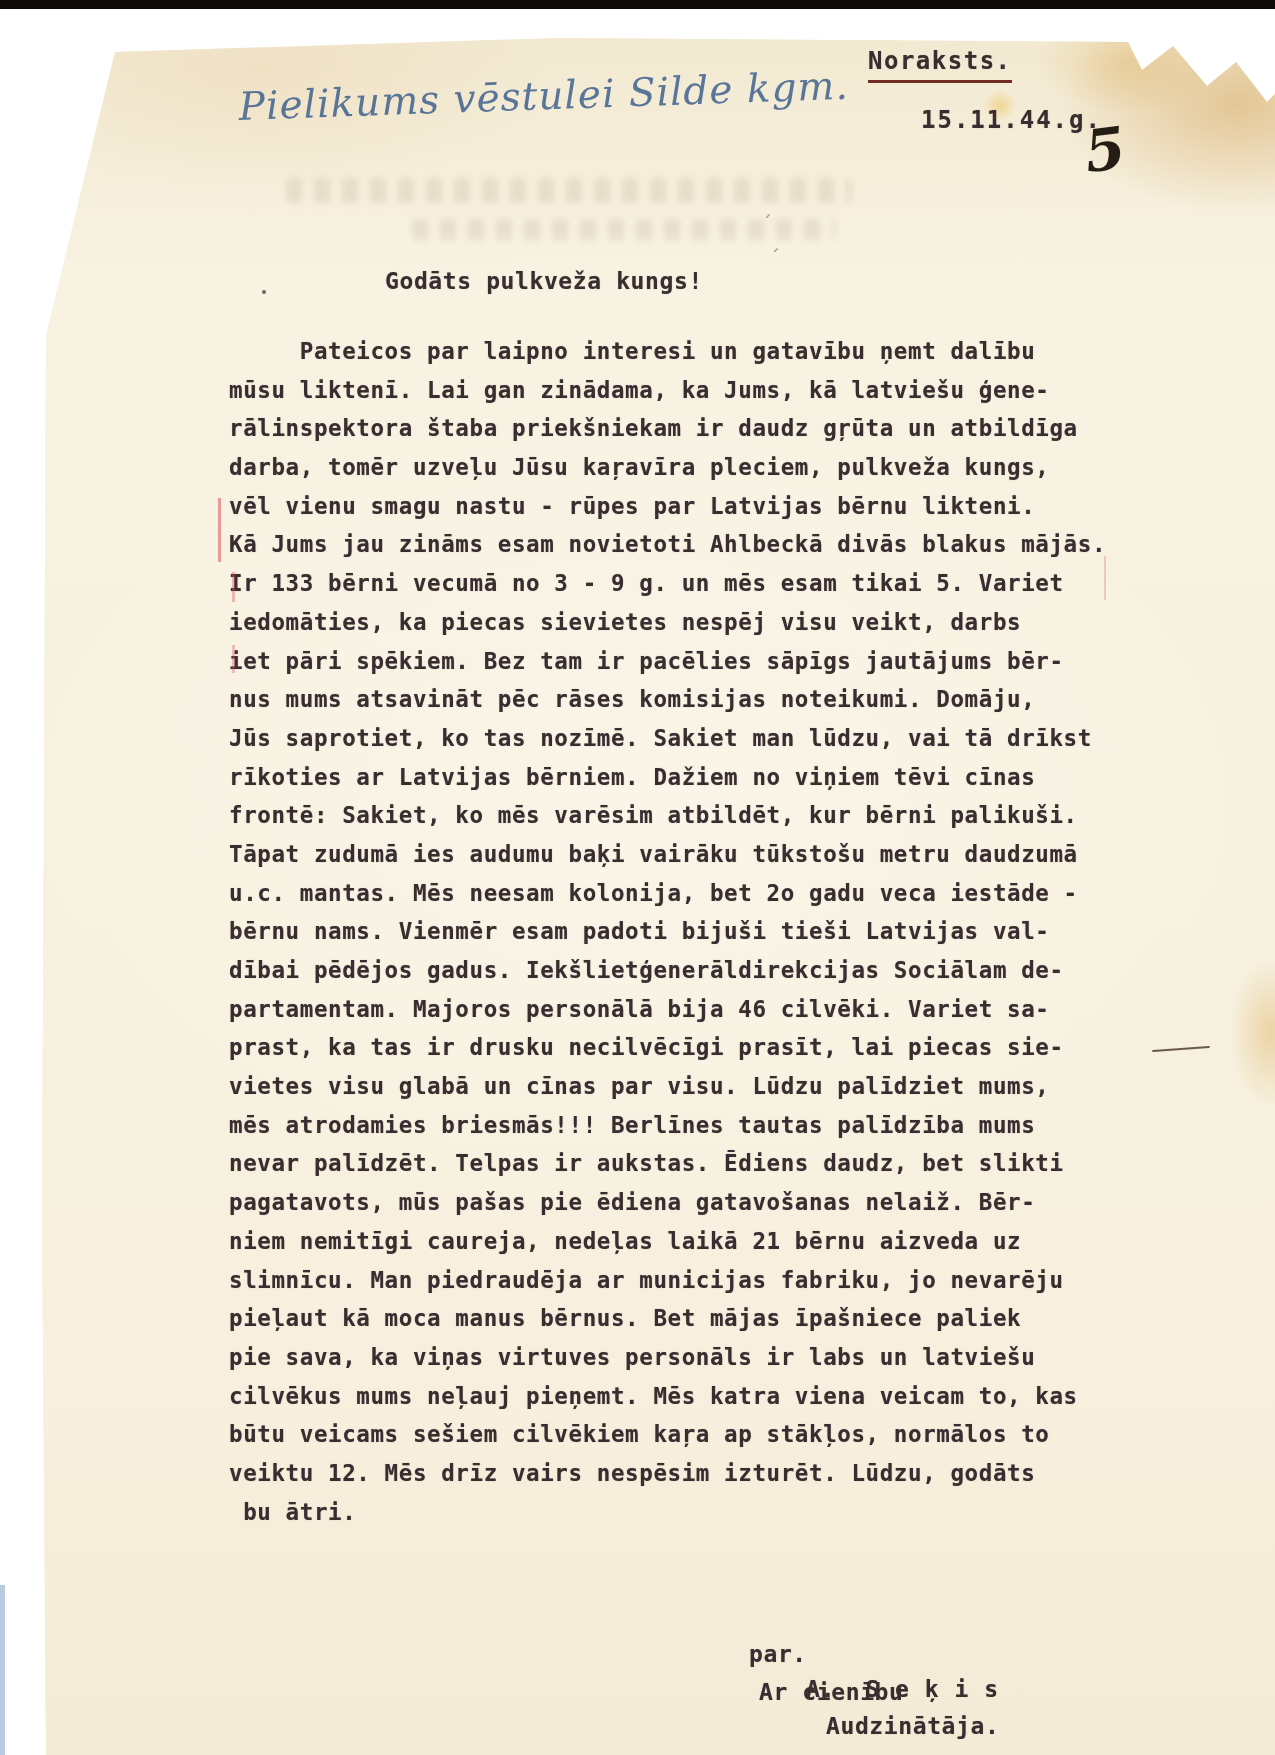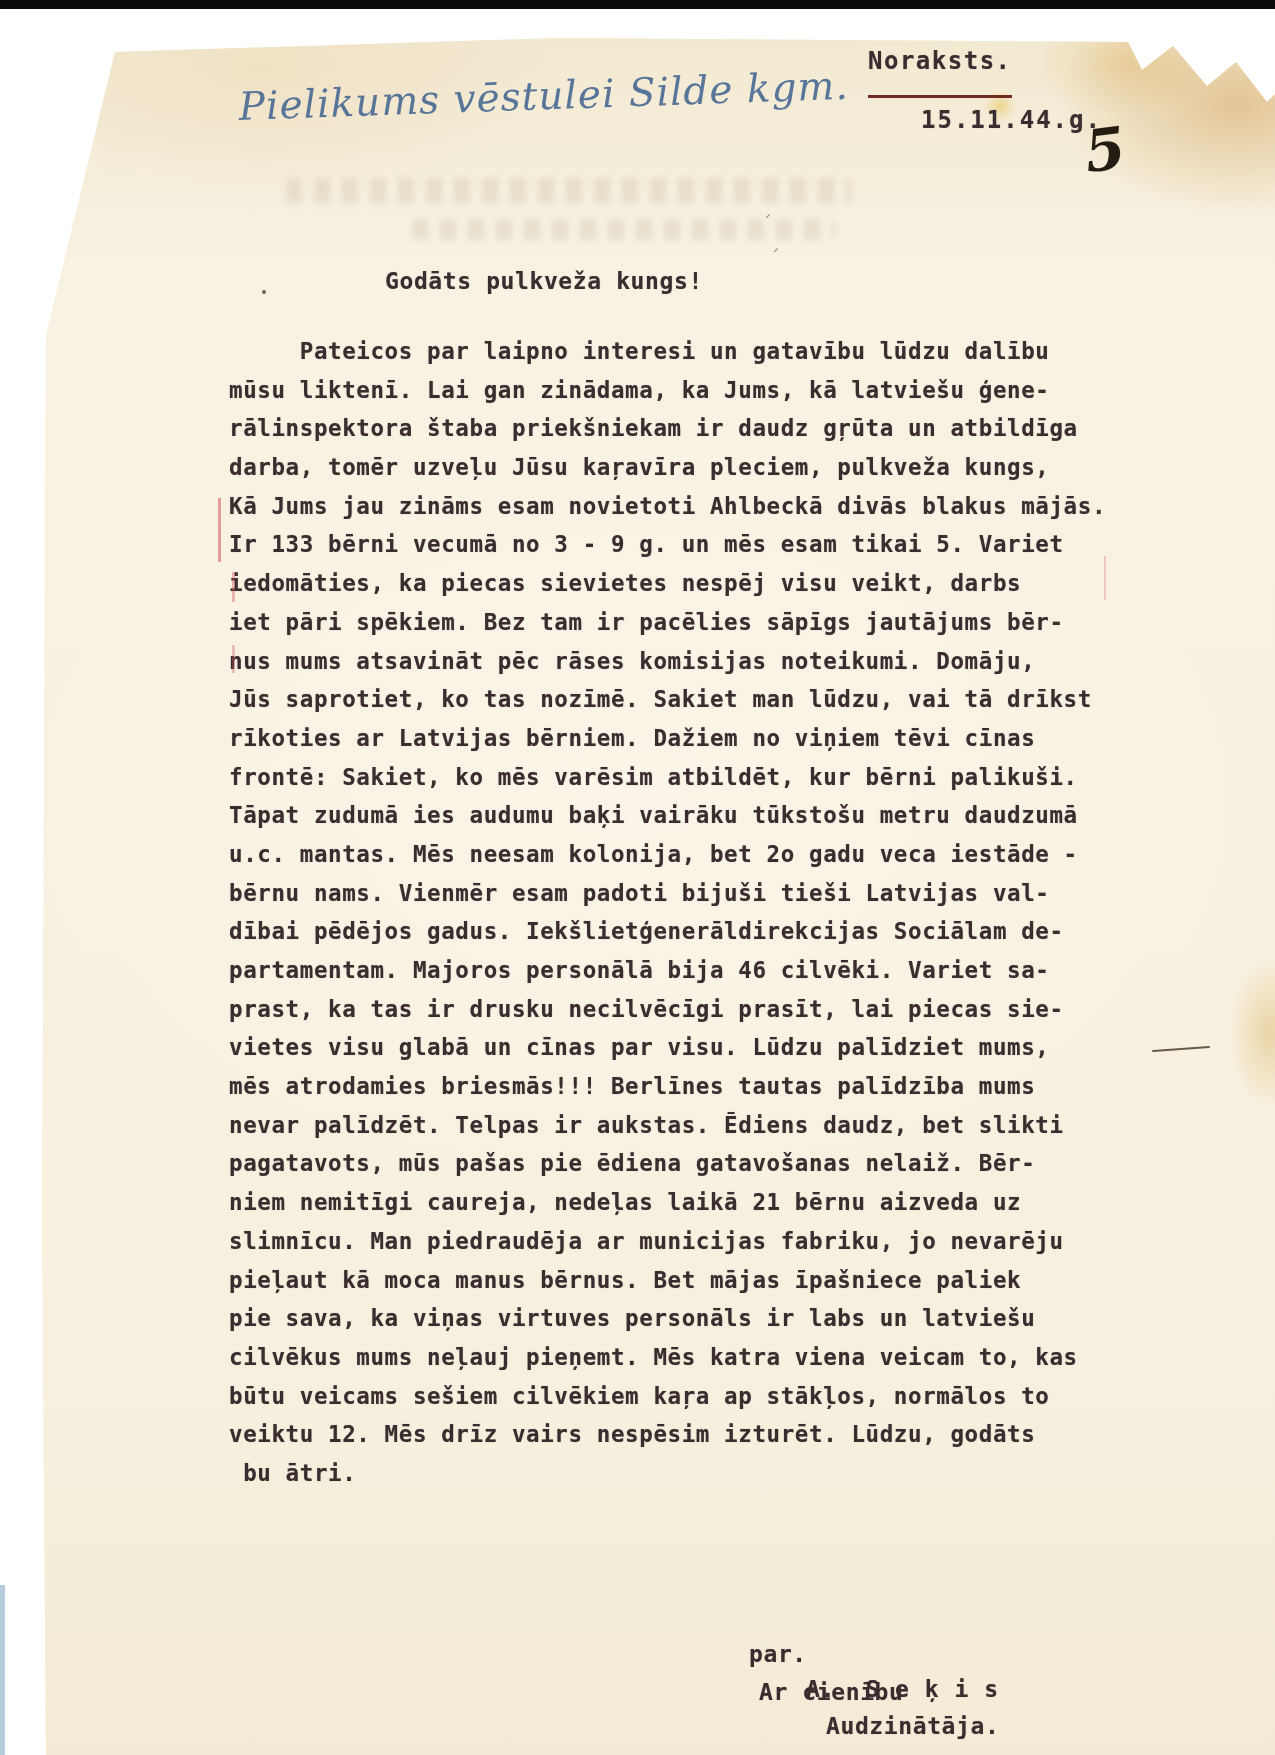--- a/index.html
+++ b/index.html
@@ -31,21 +31,21 @@
       1235px 1719px, 6px 1719px, 2px 1180px, 6px 300px
     );
   }
   .typed{
     font-family:"DejaVu Sans Mono","Liberation Mono",monospace;
     font-weight:700;color:#392d30;
     text-shadow:0 0 1px rgba(52,38,42,.35);
   }
   .copy-label{
     position:absolute;left:868px;top:47px;font-size:24px;letter-spacing:1.5px;
-    border-bottom:3px solid #6e2c24;padding-bottom:20px;
+    border-bottom:3px solid #6e2c24;padding-bottom:5px;
   }
   .date{
     position:absolute;left:913px;top:106px;font-size:24px;letter-spacing:2px;
   }
   .handwritten-note{
     position:absolute;left:238px;top:84px;width:640px;
     font-family:"DejaVu Serif","Liberation Serif",serif;
     font-style:italic;font-size:39px;letter-spacing:1px;
     color:#4c6c94;transform:rotate(-2deg);transform-origin:left top;
     opacity:.92;white-space:nowrap;
@@ -107,24 +107,25 @@
   <div class="ghost-smudge ghost-1" style="left:246px;top:142px;"></div>
   <div class="ghost-smudge ghost-2" style="left:372px;top:183px;"></div>
 
   <div class="stray-mark" style="left:722px;top:158px;">ˏ</div>
   <div class="stray-mark" style="left:730px;top:192px;">ˏ</div>
   <div class="ink-dot" style="left:222px;top:254px;"></div>
 
   <div class="salutation typed" style="left:334px;top:232px;">Godāts pulkveža kungs!</div>
 
   <div class="letter-body typed" style="left:189px;top:296px;">
-      <div class="body-line">     Pateicos par laipno interesi un gatavību lūdzu dalību</div>
+      <div class="body-line">     Pateicos par laipno interesi un gatavību ņemt dalību</div>
       <div class="body-line">mūsu liktenī. Lai gan zinādama, ka Jums, kā latviešu ģene-</div>
       <div class="body-line">rālinspektora štaba priekšniekam ir daudz gŗūta un atbildīga</div>
       <div class="body-line">darba, tomēr uzveļu Jūsu kaŗavīra pleciem, pulkveža kungs,</div>
+      <div class="body-line">vēl vienu smagu nastu - rūpes par Latvijas bērnu likteni.</div>
       <div class="body-line">Kā Jums jau zināms esam novietoti Ahlbeckā divās blakus mājās.</div>
       <div class="body-line">Ir 133 bērni vecumā no 3 - 9 g. un mēs esam tikai 5. Variet</div>
       <div class="body-line">iedomāties, ka piecas sievietes nespēj visu veikt, darbs</div>
       <div class="body-line">iet pāri spēkiem. Bez tam ir pacēlies sāpīgs jautājums bēr-</div>
       <div class="body-line">nus mums atsavināt pēc rāses komisijas noteikumi. Domāju,</div>
       <div class="body-line">Jūs saprotiet, ko tas nozīmē. Sakiet man lūdzu, vai tā drīkst</div>
       <div class="body-line">rīkoties ar Latvijas bērniem. Dažiem no viņiem tēvi cīnas</div>
       <div class="body-line">frontē: Sakiet, ko mēs varēsim atbildēt, kur bērni palikuši.</div>
       <div class="body-line">Tāpat zudumā ies audumu baķi vairāku tūkstošu metru daudzumā</div>
       <div class="body-line">u.c. mantas. Mēs neesam kolonija, bet 2o gadu veca iestāde -</div>

